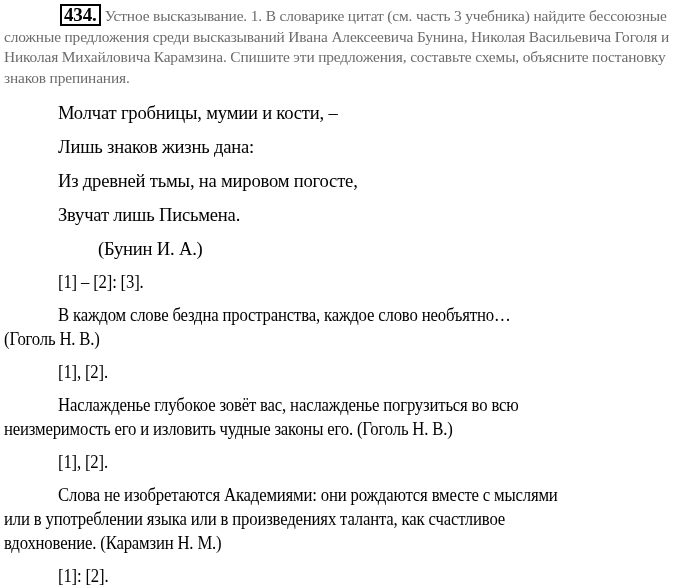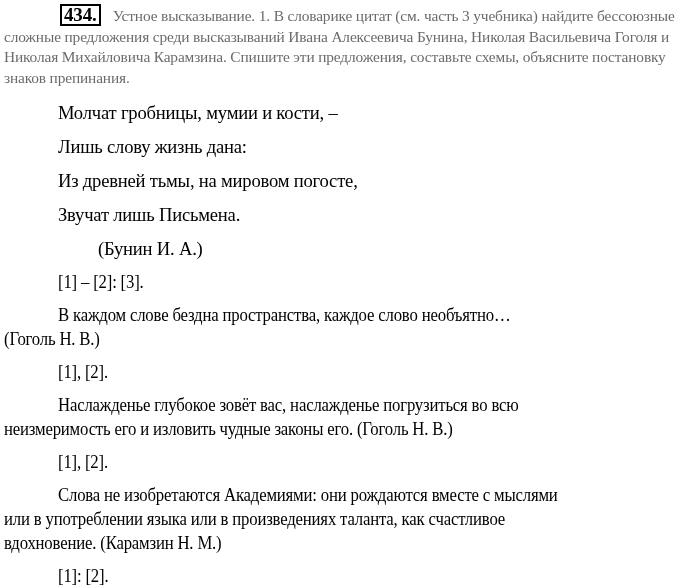--- a/index.html
+++ b/index.html
@@ -27,21 +27,21 @@
       letter-spacing: -0.15px;
     }
     .task-num {
       display: inline-block;
       border: 2px solid #000;
       color: #000;
       font-weight: bold;
       font-size: 19px;
       line-height: 18px;
       padding: 0 2px 0 2px;
-      margin-right: 12px;
+      margin-right: 4px;
       text-indent: 0;
       font-family: "Liberation Serif", serif;
     }
     .line {
       position: absolute;
       font-size: 18.6px;
       line-height: 24px;
       white-space: nowrap;
       transform-origin: left top;
       letter-spacing: -0.2px;
@@ -50,21 +50,21 @@
     .noind { left: 4px; }
   </style>
 </head>
 <body>
 
 <div class="task">
   <span class="task-num">434.</span><span>Устное высказывание. 1. В словарике цитат (см. часть 3 учебника) найдите бессоюзные сложные предложения среди высказываний Ивана Алексеевича Бунина, Николая Васильевича Гоголя и Николая Михайловича Карамзина. Спишите эти предложения, составьте схемы, объясните постановку знаков препинания.</span>
 </div>
 
 <div class="line ind" style="top:101px;">Молчат гробницы, мумии и кости, –</div>
-<div class="line ind" style="top:135px;">Лишь слову жизнь дана:</div>
+<div class="line ind" style="top:135px;">Лишь знаков жизнь дана:</div>
 <div class="line ind" style="top:169px;">Из древней тьмы, на мировом погосте,</div>
 <div class="line ind" style="top:203px;">Звучат лишь Письмена.</div>
 <div class="line ind" style="top:237px;margin-left:40px;">(Бунин И. А.)</div>
 <div class="line ind" style="top:270px; transform:scaleX(0.9);">[1] – [2]: [3].</div>
 
 <div class="line ind" style="top:303px; transform:scaleX(0.9);">В каждом слове бездна пространства, каждое слово необъятно…</div>
 <div class="line noind" style="top:327px; transform:scaleX(0.9);">(Гоголь Н. В.)</div>
 <div class="line ind" style="top:360px; transform:scaleX(0.9);">[1], [2].</div>
 
 <div class="line ind" style="top:393px; transform:scaleX(0.9);">Наслажденье глубокое зовёт вас, наслажденье погрузиться во всю</div>

